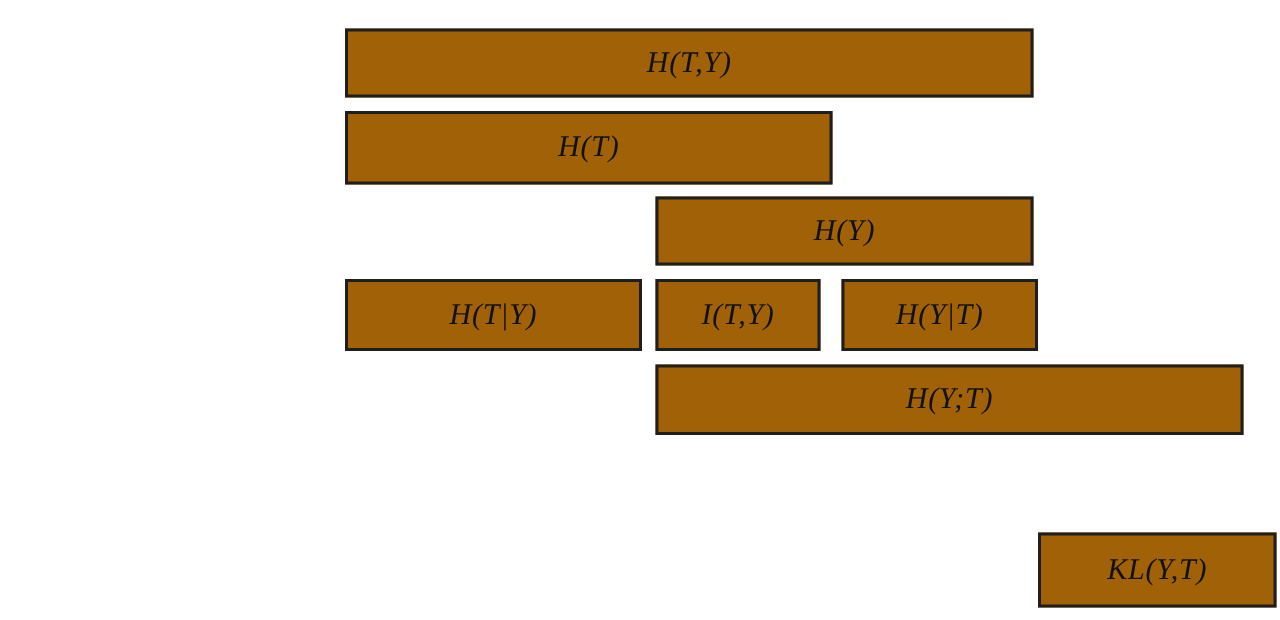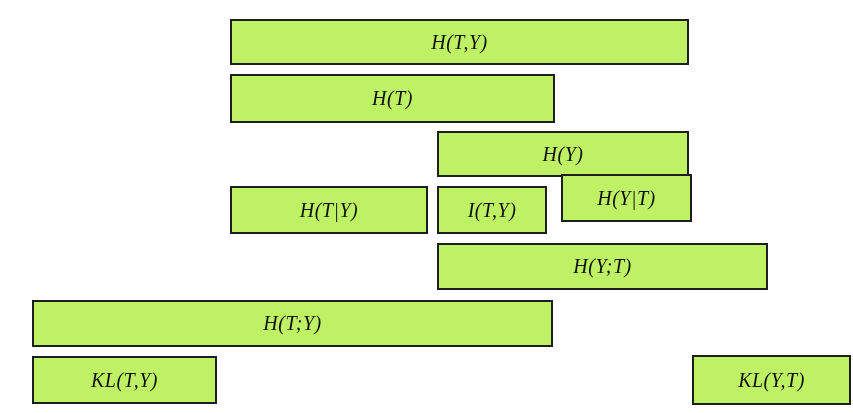--- a/index.html
+++ b/index.html
@@ -12,21 +12,21 @@
     width: 853px;
     height: 413px;
     background: #ffffff;
     overflow: hidden;
     font-family: "Liberation Serif", serif;
   }
   .bar {
     position: absolute;
     box-sizing: border-box;
     border: 2px solid #1e1e1e;
-    background: #bef264;
+    background: #a16207;
     display: flex;
     align-items: center;
     justify-content: center;
   }
   .bar-label {
     font-style: italic;
     font-size: 20px;
     color: #111111;
     letter-spacing: 0.5px;
     white-space: nowrap;
@@ -45,28 +45,22 @@
     </div>
     <div class="bar" style="left: 230px; top: 74px; width: 325px; height: 49px; border-color: rgb(30, 30, 30);">
       <span class="bar-label" style="color: rgb(17, 17, 17);">H(T)</span>
     </div>
     <div class="bar" style="left: 230px; top: 186px; width: 198px; height: 48px; border-color: rgb(30, 30, 30);">
       <span class="bar-label" style="color: rgb(17, 17, 17); font-style: italic;">H(T|Y)</span>
     </div>
     <div class="bar" style="left: 437px; top: 186px; width: 110px; height: 48px; border-color: rgb(30, 30, 30);">
       <span class="bar-label" style="color: rgb(17, 17, 17);">I(T,Y)</span>
     </div>
-    <div class="bar" style="left: 561px; top: 174px; width: 131px; height: 48px; border-color: rgb(30, 30, 30);">
+    <div class="bar" style="left: 561px; top: 186px; width: 131px; height: 48px; border-color: rgb(30, 30, 30);">
       <span class="bar-label" style="color: rgb(17, 17, 17);">H(Y|T)</span>
     </div>
-    <div class="bar" style="left: 437px; top: 243px; width: 331px; height: 47px; border-color: rgb(30, 30, 30);">
+    <div class="bar" style="left: 437px; top: 243px; width: 392px; height: 47px; border-color: rgb(30, 30, 30);">
       <span class="bar-label" style="color: rgb(17, 17, 17);">H(Y;T)</span>
-    </div>
-    <div class="bar" style="left: 32px; top: 300px; width: 521px; height: 47px; border-color: rgb(30, 30, 30);">
-      <span class="bar-label" style="color: rgb(17, 17, 17);">H(T;Y)</span>
-    </div>
-    <div class="bar" style="left: 32px; top: 356px; width: 185px; height: 48px; border-color: rgb(30, 30, 30);">
-      <span class="bar-label" style="color: rgb(17, 17, 17);">KL(T,Y)</span>
     </div>
     <div class="bar" style="left: 692px; top: 355px; width: 159px; height: 50px; border-color: rgb(30, 30, 30);">
       <span class="bar-label" style="color: rgb(17, 17, 17);">KL(Y,T)</span>
     </div>
   </div>
 
 </body></html>

